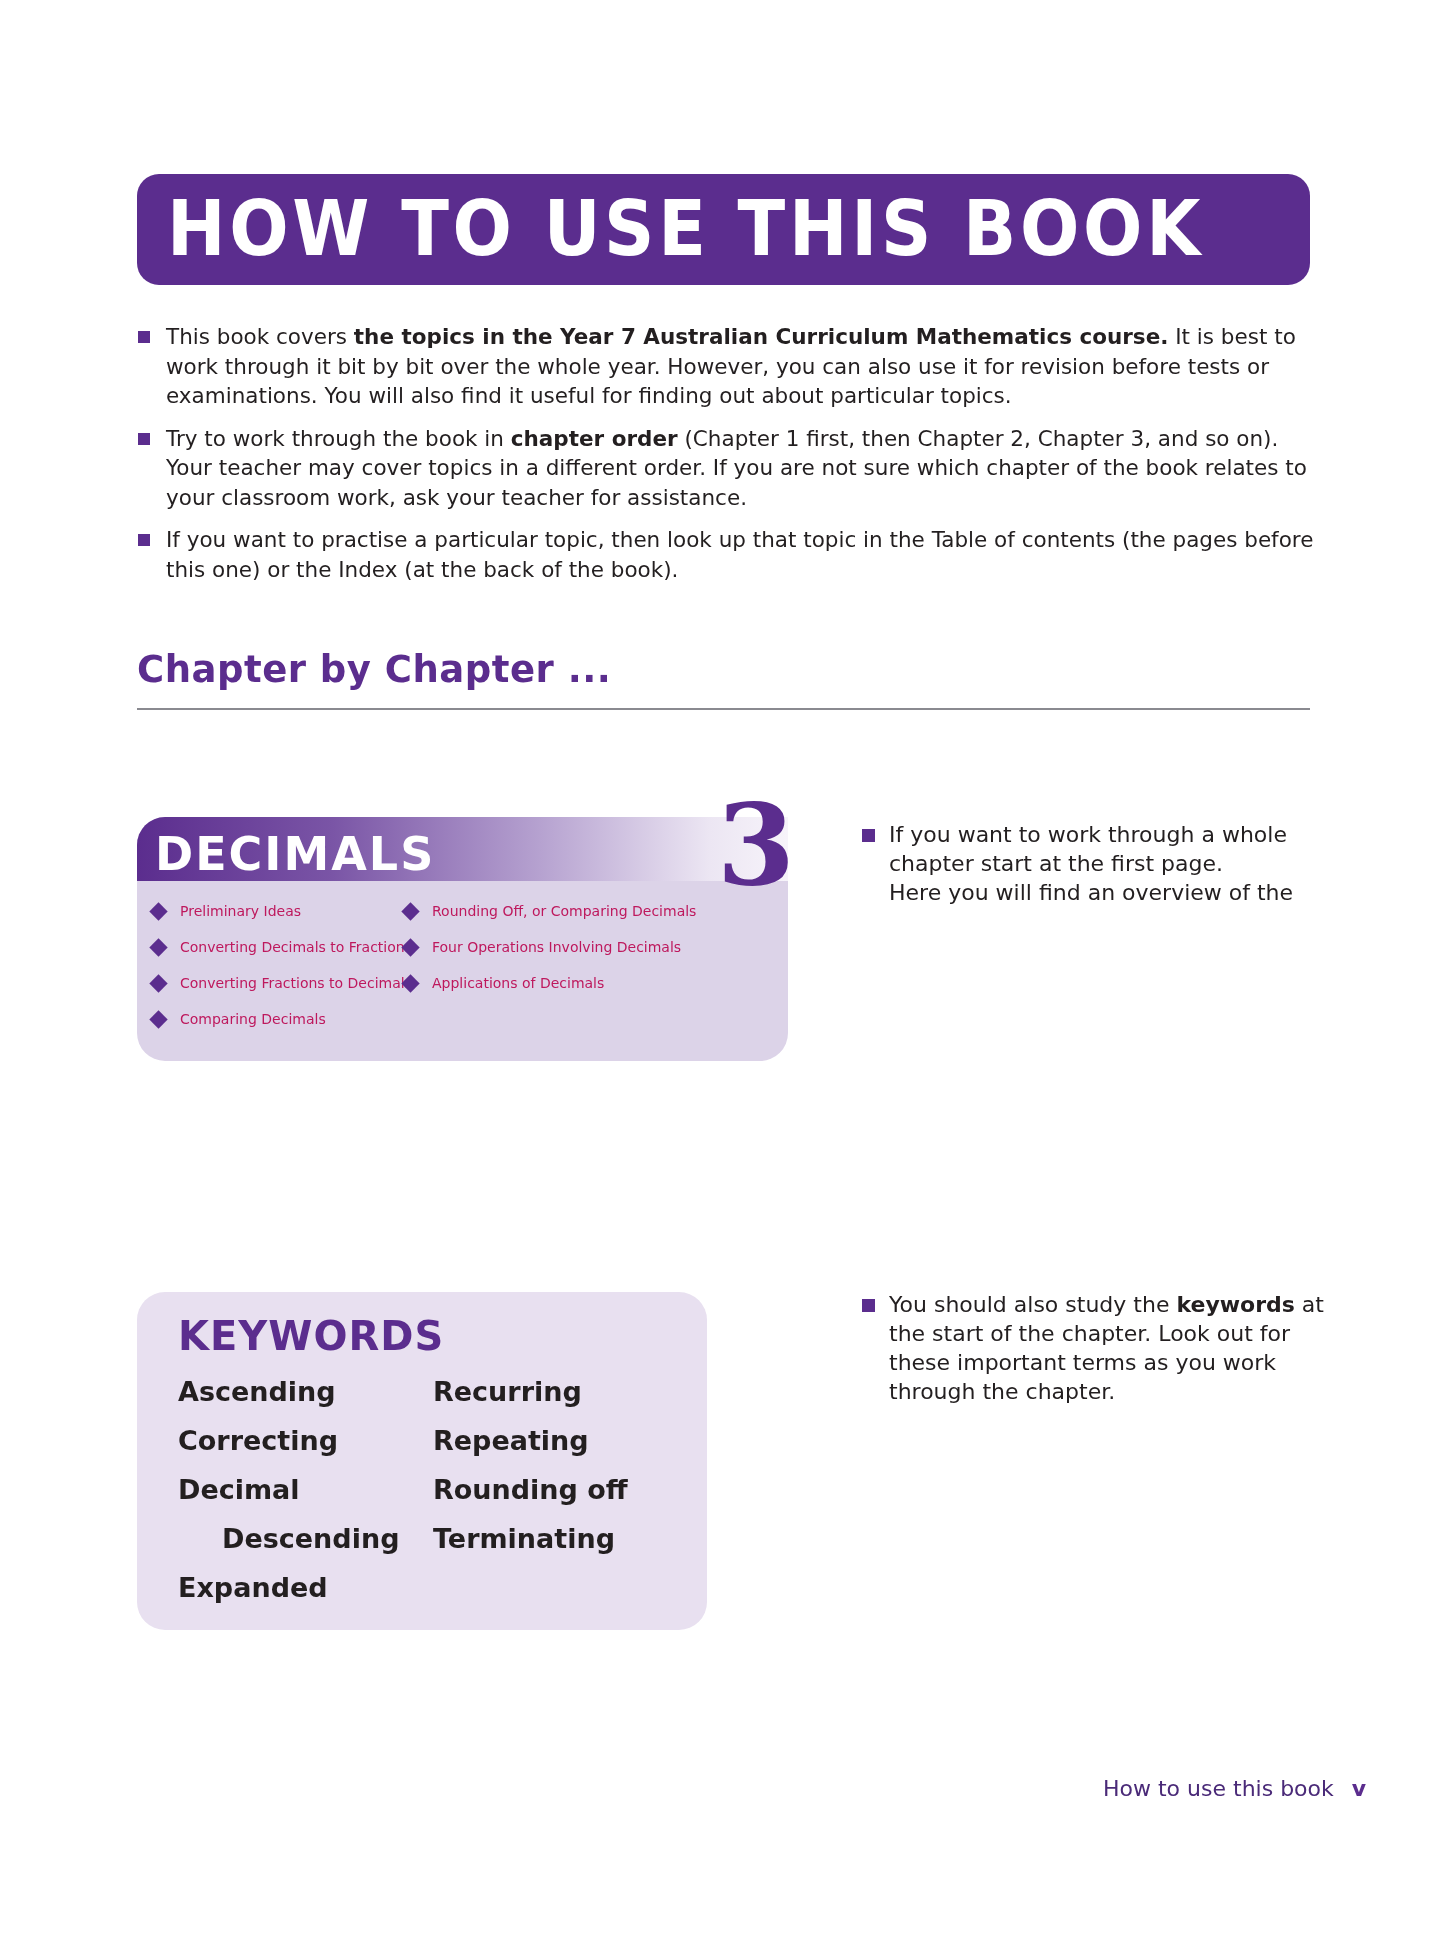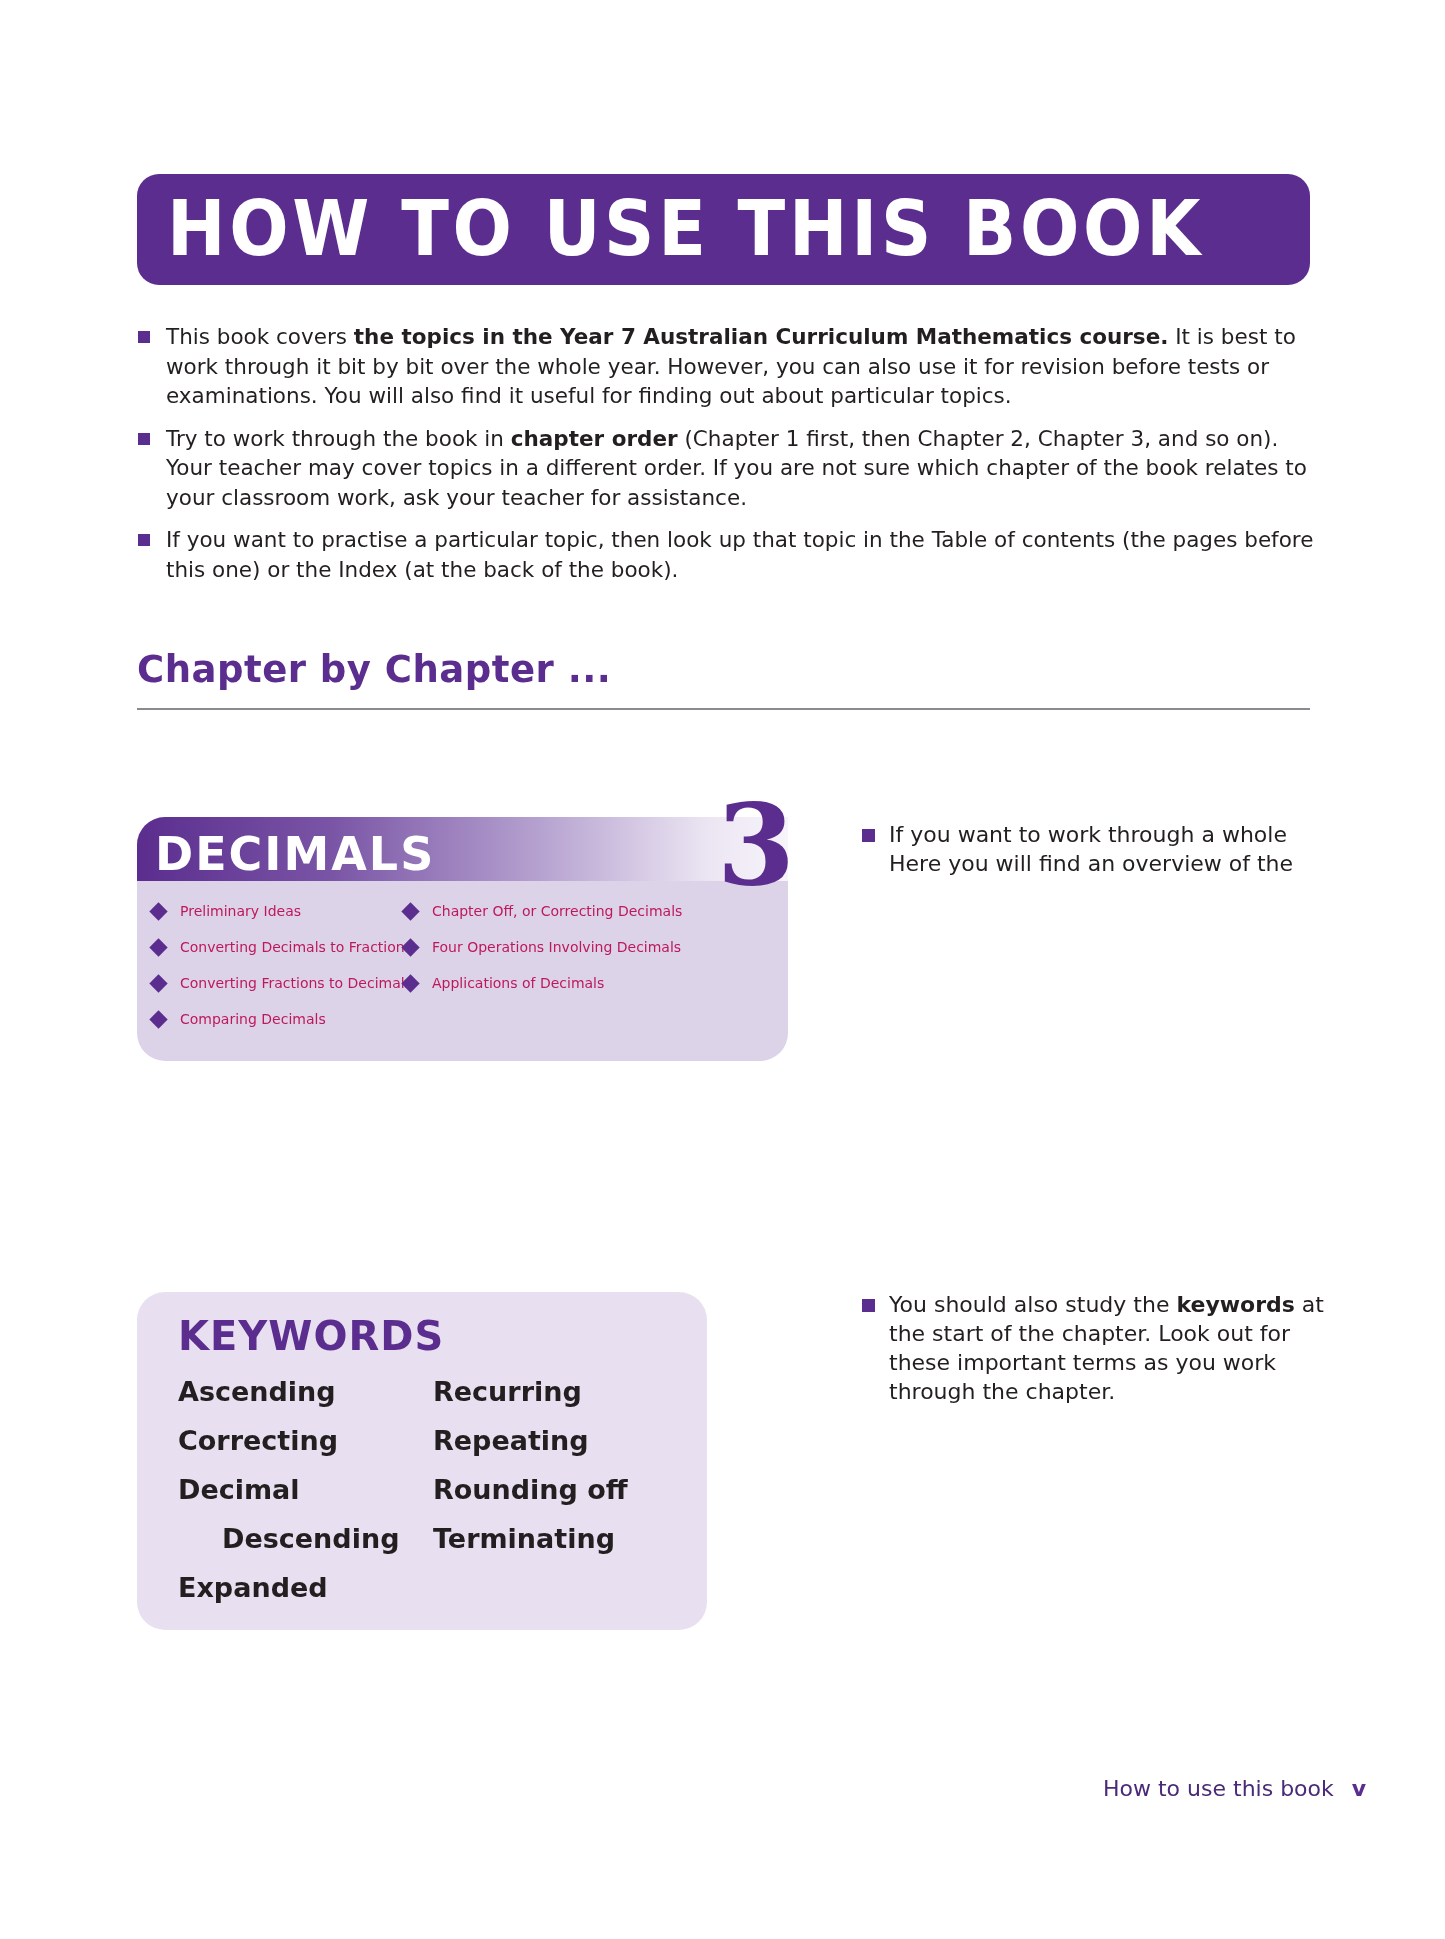--- a/index.html
+++ b/index.html
@@ -82,31 +82,32 @@
     <span class="diamond" style="left:15px; top:4px;"></span>
     <span class="topic" style="left:43px; top:0px;">Preliminary Ideas</span>
     <span class="diamond" style="left:15px; top:40px;"></span>
     <span class="topic" style="left:43px; top:36px;">Converting Decimals to Fractions</span>
     <span class="diamond" style="left:15px; top:76px;"></span>
     <span class="topic" style="left:43px; top:72px;">Converting Fractions to Decimals</span>
     <span class="diamond" style="left:15px; top:112px;"></span>
     <span class="topic" style="left:43px; top:108px;">Comparing Decimals</span>
 
     <span class="diamond" style="left:267px; top:4px;"></span>
-    <span class="topic" style="left:295px; top:0px;">Chapter Off, or Correcting Decimals</span>
+    <span class="topic" style="left:295px; top:0px;">Rounding Off, or Comparing Decimals</span>
     <span class="diamond" style="left:267px; top:40px;"></span>
     <span class="topic" style="left:295px; top:36px;">Four Operations Involving Decimals</span>
     <span class="diamond" style="left:267px; top:76px;"></span>
     <span class="topic" style="left:295px; top:72px;">Applications of Decimals</span>
   </div>
 </div>
 
 <div class="side-note" style="top:820px;">
   <span class="sq"></span>
   <span class="txt">If you want to work through a whole</span>
+  <span class="txt">chapter start at the first page.</span>
   <span class="txt">Here you will find an overview of the</span>
 </div>
 
 <div class="kw-box">
   <div class="kw-title">KEYWORDS</div>
   <span class="kw" style="left:41px; top:84px;">Ascending</span>
   <span class="kw" style="left:41px; top:133px;">Correcting</span>
   <span class="kw" style="left:41px; top:182px;">Decimal</span>
   <span class="kw" style="left:41px; top:231px;margin-left:44px;">Descending</span>
   <span class="kw" style="left:41px; top:280px;">Expanded</span>

